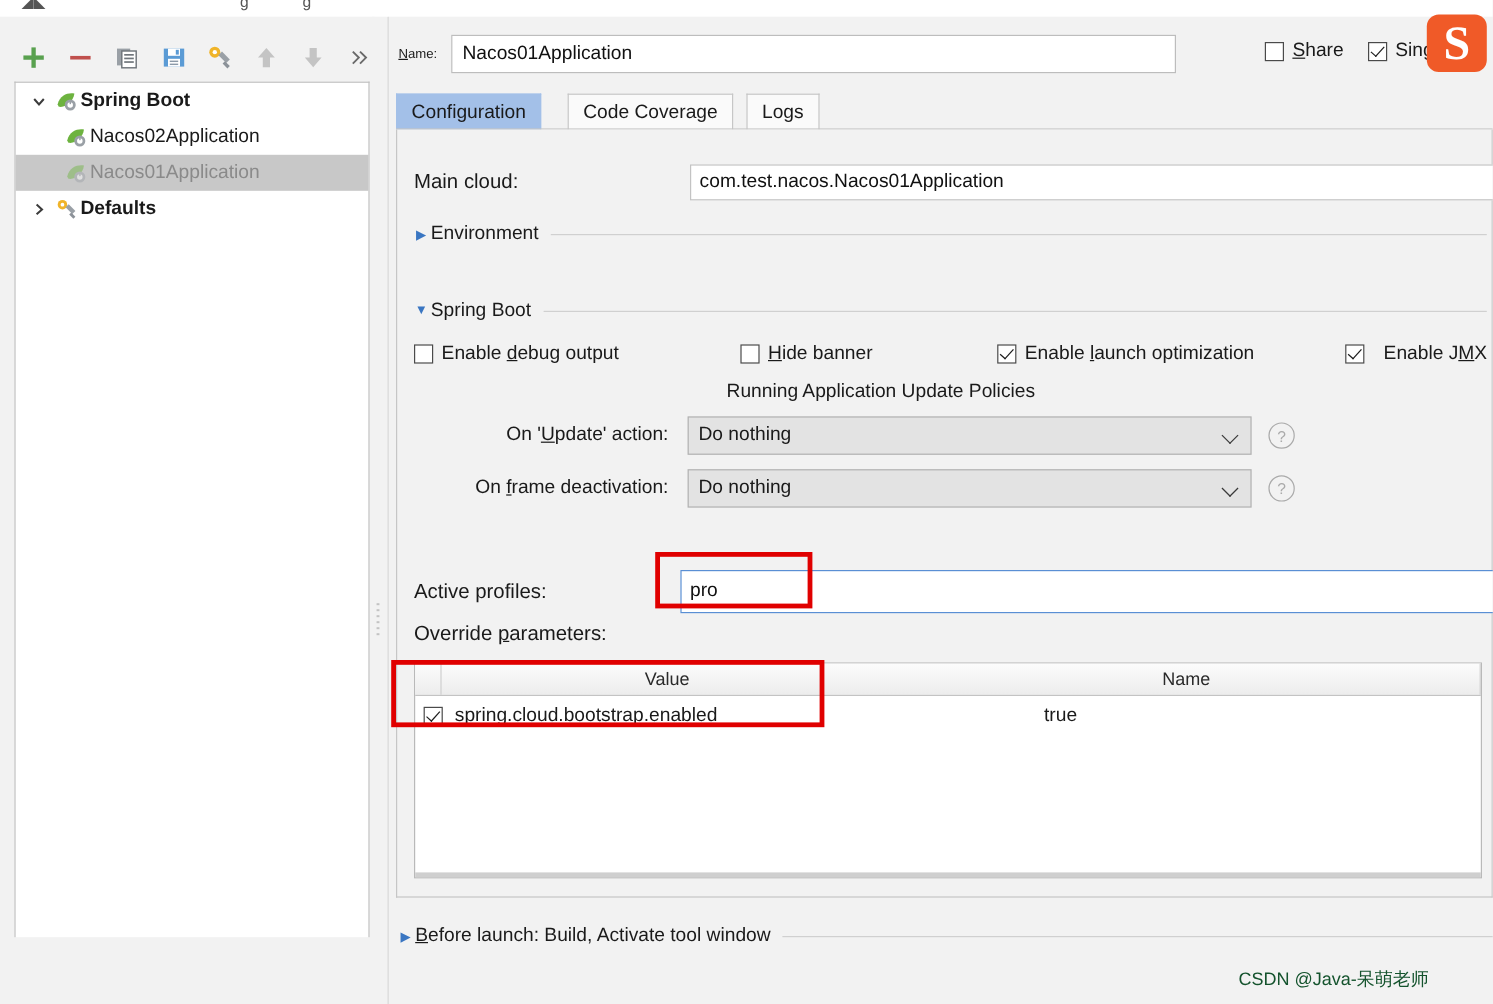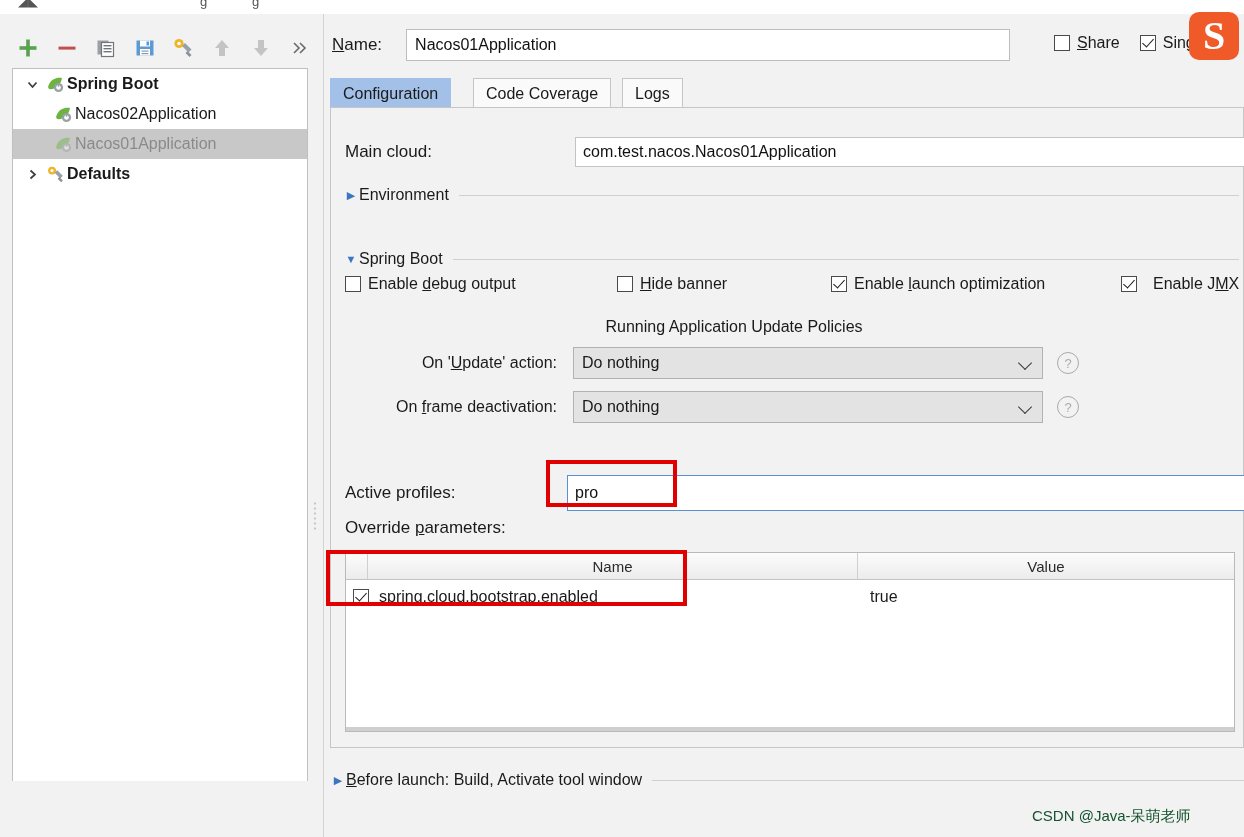--- a/index.html
+++ b/index.html
@@ -39,21 +39,21 @@
   .splitter { position: absolute; left: 310px; top: 14px; width: 12px; height: 823px; background: #f2f2f2; }
   .splitter .grip { position: absolute; left: 3px; top: 487px; width: 4px; height: 30px;
     background-image: radial-gradient(circle, #c3c3c3 1px, transparent 1.2px);
     background-size: 4px 5px; }
   .vline { position: absolute; left: 323px; top: 14px; width: 1px; height: 823px; background: #d4d4d4; }
 
   
   .right { position: absolute; left: 324px; top: 14px; width: 920px; height: 823px; background: #f2f2f2; }
 
   .namerow { position: absolute; left: 8px; top: 14px; height: 34px; display: flex; align-items: center; }
-  .namelabel { font-size: 17px; margin-right: 24px; }
+  .namelabel { font-size: 11px; margin-right: 12px; }
   .nameinput { width: 604px; height: 32px; border: 1px solid #bdbdbd; background: #fff; font-family: "Liberation Sans", sans-serif;
     font-size: 16px; padding: 0 8px; color: #111; outline: none; }
 
   .sharewrap { position: absolute; left: 730px; top: 20px; display: flex; align-items: center; gap: 20px; }
   .cbx { display: inline-flex; align-items: center; gap: 7px; cursor: pointer; white-space: nowrap; font-size: 16px; }
   .box { width: 16px; height: 16px; border: 1px solid #4a4a4a; background: #fff; display: inline-block; position: relative; flex: none; }
   .box.checked::after { content: ""; position: absolute; left: 4px; top: 0px; width: 5px; height: 10px;
     border: solid #1c1c1c; border-width: 0 1.6px 1.6px 0; transform: rotate(42deg); }
   u.mn { text-decoration: underline; }
 
@@ -70,21 +70,21 @@
   .mainclassrow { position: absolute; left: 14px; top: 28px; height: 32px; display: flex; align-items: center; }
   .mclabel { font-size: 17px; width: 230px; }
   .mcinput { width: 700px; height: 30px; border: 1px solid #c3c3c3; background: #fff; font-size: 16px; padding: 0 7px;
     font-family: "Liberation Sans", sans-serif; color: #111; outline: none; }
 
   .sect { position: absolute; left: 12px; display: flex; align-items: center; width: 896px; }
   .tri { width: 16px; font-size: 11px; color: #3a76c2; display: flex; align-items: center; justify-content: center; cursor: pointer; }
   .sectlabel { font-size: 16px; margin-right: 10px; white-space: nowrap; }
   .sectline { flex: 1; height: 1px; background: #d0d0d0; }
 
-  .cbrow { position: absolute; left: 14px; top: 167px; width: 896px; height: 22px; }
+  .cbrow { position: absolute; left: 14px; top: 178px; width: 896px; height: 22px; }
   .cbrow .cbx { position: absolute; top: 0; }
 
   
   .group { position: absolute; left: 22px; top: 210px; width: 770px; }
   .grouphdr { display: flex; align-items: center; flex-direction: column; }
   .grouphdr .t { font-size: 16px; margin-right: 8px; white-space: nowrap; }
   .grouphdr .l { flex: 1; height: 1px; background: #d0d0d0; }
   .gbody { position: relative; margin-top: 10px; }
   .formrow { position: relative; height: 34px; display: flex; align-items: center; margin-bottom: 10px; }
   .flabel { width: 220px; text-align: right; padding-right: 16px; font-size: 16px; white-space: nowrap; }
@@ -367,22 +367,22 @@
       <div class="profrow">
         <span class="proflabel">Active profiles:</span>
         <input class="profinput" type="text" value="pro" style="">
       </div>
 
       <div class="overlabel">Override <u class="mn">p</u>arameters:</div>
 
       <div class="tablewrap">
         <div class="thead">
           <div class="th gutter"></div>
+          <div class="th value">Value</div>
           <div class="th name">Name</div>
-          <div class="th value">Value</div>
         </div>
         <div class="tbody">
           <div class="trw">
             <div class="td nm">
               <span class="box checked"></span>
               <span>spring.cloud.bootstrap.enabled</span>
             </div>
             <div class="td vl">true</div>
           </div>
         </div>

